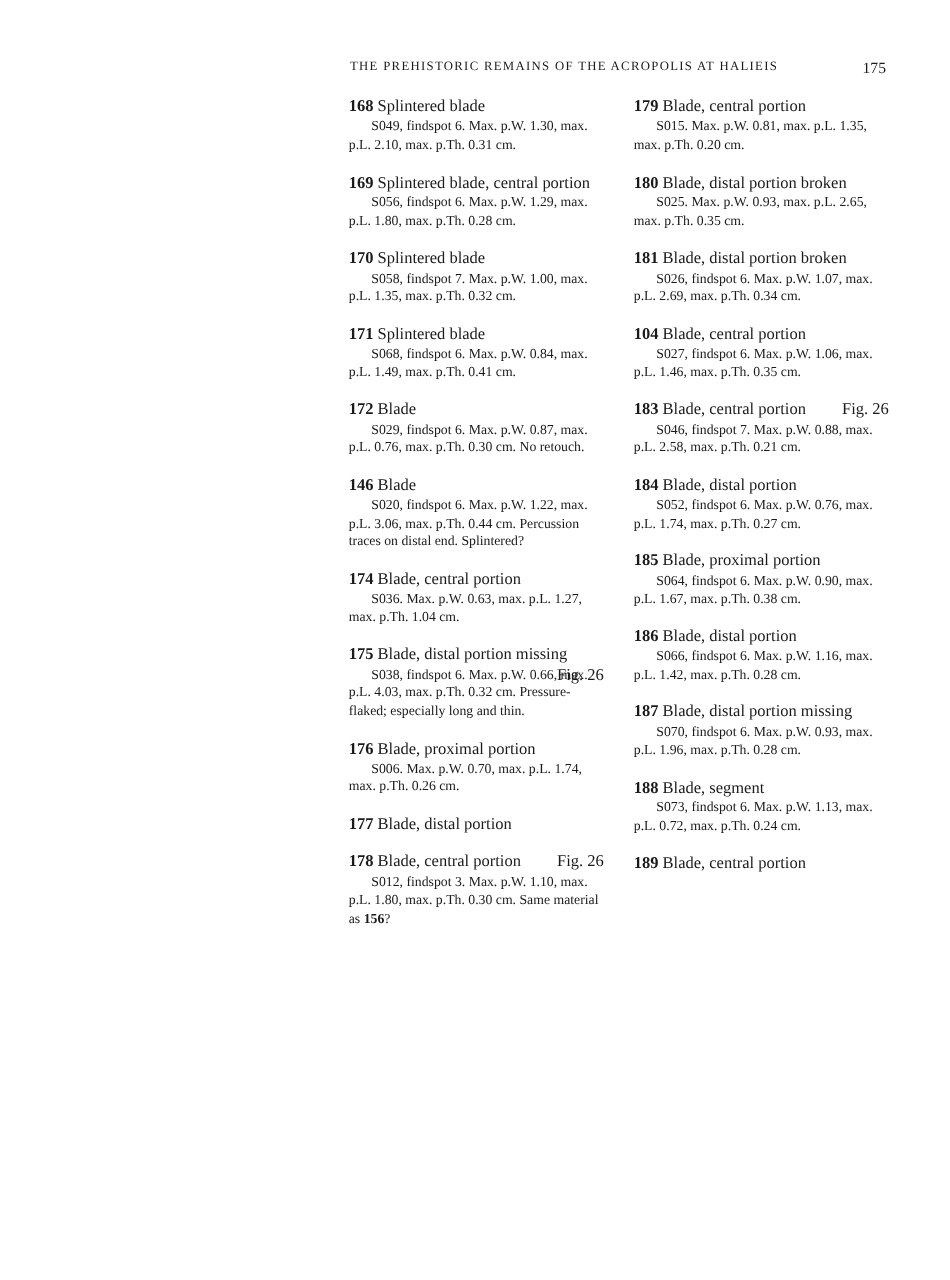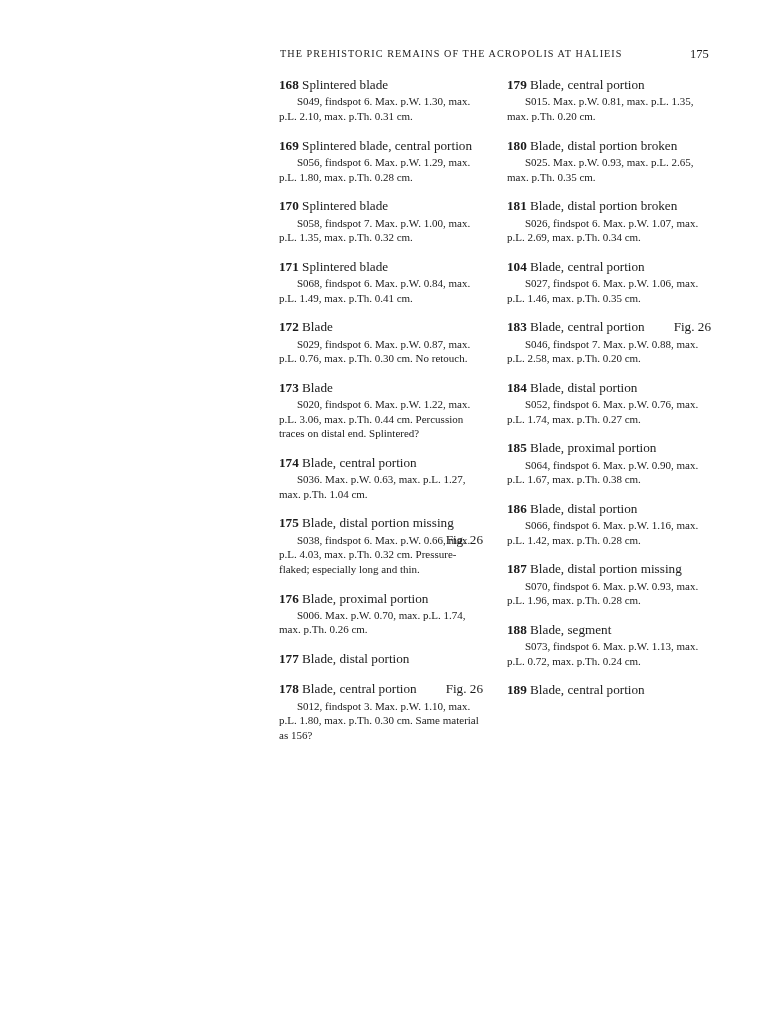--- a/index.html
+++ b/index.html
@@ -70,21 +70,21 @@
   .entry-head.two-line .fig-ref {
     top: 17px;
   }
   .entry-body {
     font-size: 11px;
     line-height: 1.325;
     text-indent: 18px;
     margin-top: 1px;
   }
   .entry-body b {
-    font-weight: normal;
+    font-weight: bold;
   }
 </style>
 </head>
 <body>
 
 <div class="page">
 
   <div class="running-head">The Prehistoric Remains of the Acropolis at Halieis</div>
   <div class="folio">175</div>
 
@@ -104,21 +104,21 @@
         </div>
         <div class="entry">
           <div class="entry-head"><span class="entry-num">171</span><span class="entry-title"> Splintered blade</span></div>
           <div class="entry-body">S068, findspot 6. Max. p.W. 0.84, max. p.L. 1.49, max. p.Th. 0.41 cm.</div>
         </div>
         <div class="entry">
           <div class="entry-head"><span class="entry-num">172</span><span class="entry-title"> Blade</span></div>
           <div class="entry-body">S029, findspot 6. Max. p.W. 0.87, max. p.L. 0.76, max. p.Th. 0.30 cm. No retouch.</div>
         </div>
         <div class="entry">
-          <div class="entry-head"><span class="entry-num">173</span><span class="entry-title"> Blade</span></div>
+          <div class="entry-head"><span class="entry-num">146</span><span class="entry-title"> Blade</span></div>
           <div class="entry-body">S020, findspot 6. Max. p.W. 1.22, max. p.L. 3.06, max. p.Th. 0.44 cm. Percussion traces on distal end. Splintered?</div>
         </div>
         <div class="entry">
           <div class="entry-head"><span class="entry-num">174</span><span class="entry-title"> Blade, central portion</span></div>
           <div class="entry-body">S036. Max. p.W. 0.63, max. p.L. 1.27, max. p.Th. 1.04 cm.</div>
         </div>
         <div class="entry">
           <div class="entry-head two-line"><span class="entry-num">175</span><span class="entry-title"> Blade, distal portion missing</span><span class="fig-ref">Fig. 26</span></div>
           <div class="entry-body">S038, findspot 6. Max. p.W. 0.66, max. p.L. 4.03, max. p.Th. 0.32 cm. Pressure-flaked; especially long and thin.</div>
         </div>
@@ -146,21 +146,21 @@
         <div class="entry">
           <div class="entry-head"><span class="entry-num">181</span><span class="entry-title"> Blade, distal portion broken</span></div>
           <div class="entry-body">S026, findspot 6. Max. p.W. 1.07, max. p.L. 2.69, max. p.Th. 0.34 cm.</div>
         </div>
         <div class="entry">
           <div class="entry-head"><span class="entry-num">104</span><span class="entry-title"> Blade, central portion</span></div>
           <div class="entry-body">S027, findspot 6. Max. p.W. 1.06, max. p.L. 1.46, max. p.Th. 0.35 cm.</div>
         </div>
         <div class="entry">
           <div class="entry-head"><span class="entry-num">183</span><span class="entry-title"> Blade, central portion</span><span class="fig-ref">Fig. 26</span></div>
-          <div class="entry-body">S046, findspot 7. Max. p.W. 0.88, max. p.L. 2.58, max. p.Th. 0.20 cm.</div>
+          <div class="entry-body">S046, findspot 7. Max. p.W. 0.88, max. p.L. 2.58, max. p.Th. 0.21 cm.</div>
         </div>
         <div class="entry">
           <div class="entry-head"><span class="entry-num">184</span><span class="entry-title"> Blade, distal portion</span></div>
           <div class="entry-body">S052, findspot 6. Max. p.W. 0.76, max. p.L. 1.74, max. p.Th. 0.27 cm.</div>
         </div>
         <div class="entry">
           <div class="entry-head"><span class="entry-num">185</span><span class="entry-title"> Blade, proximal portion</span></div>
           <div class="entry-body">S064, findspot 6. Max. p.W. 0.90, max. p.L. 1.67, max. p.Th. 0.38 cm.</div>
         </div>
         <div class="entry">

